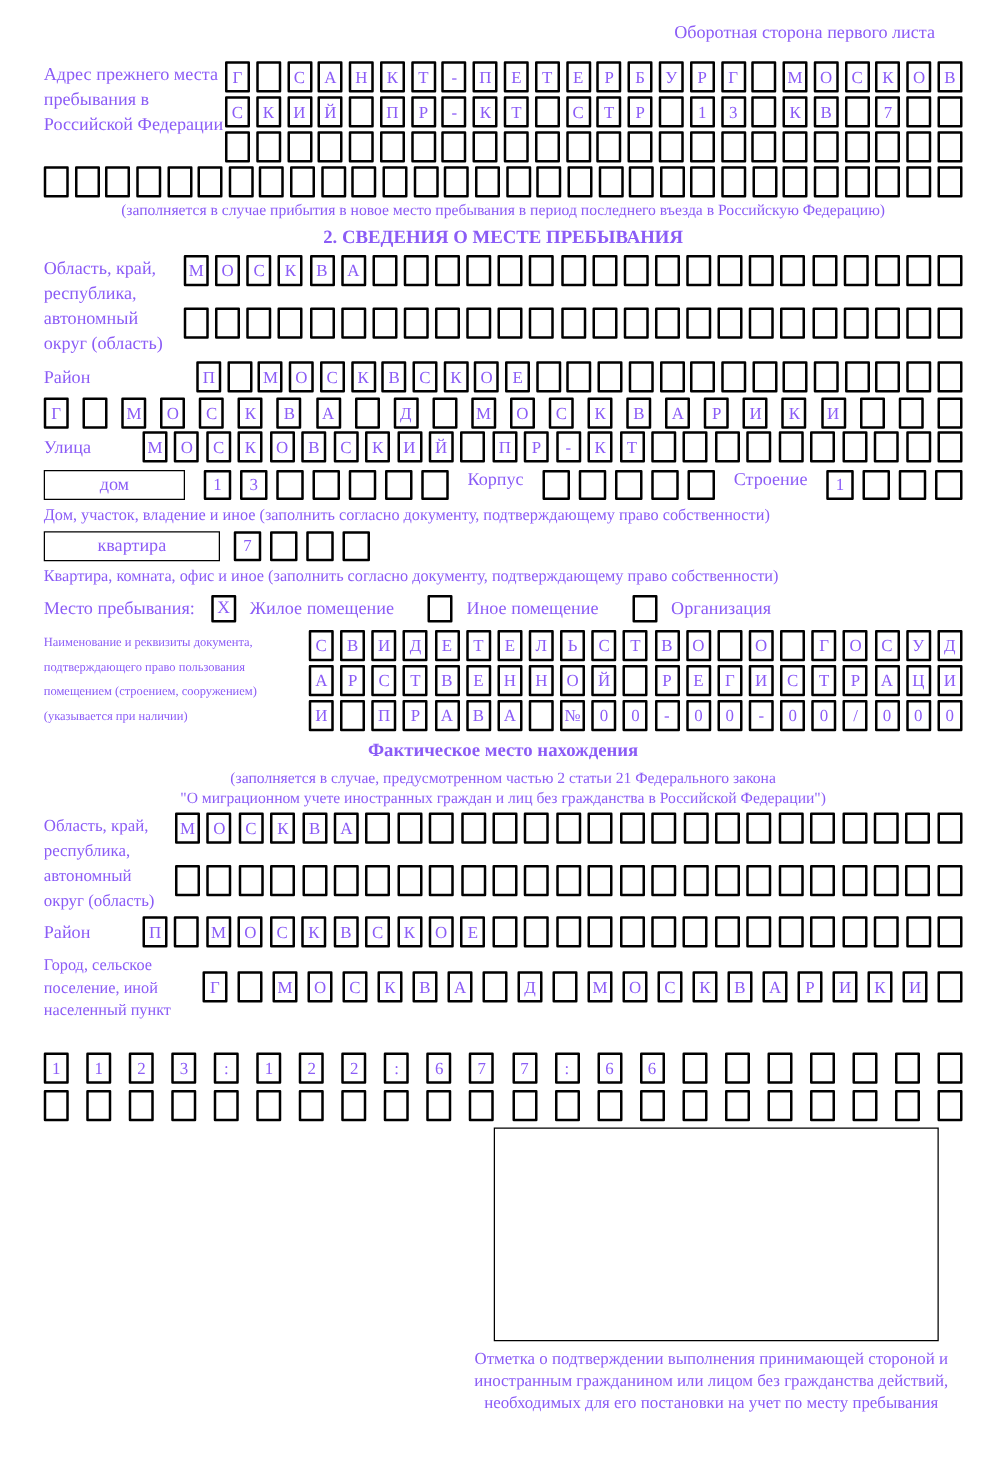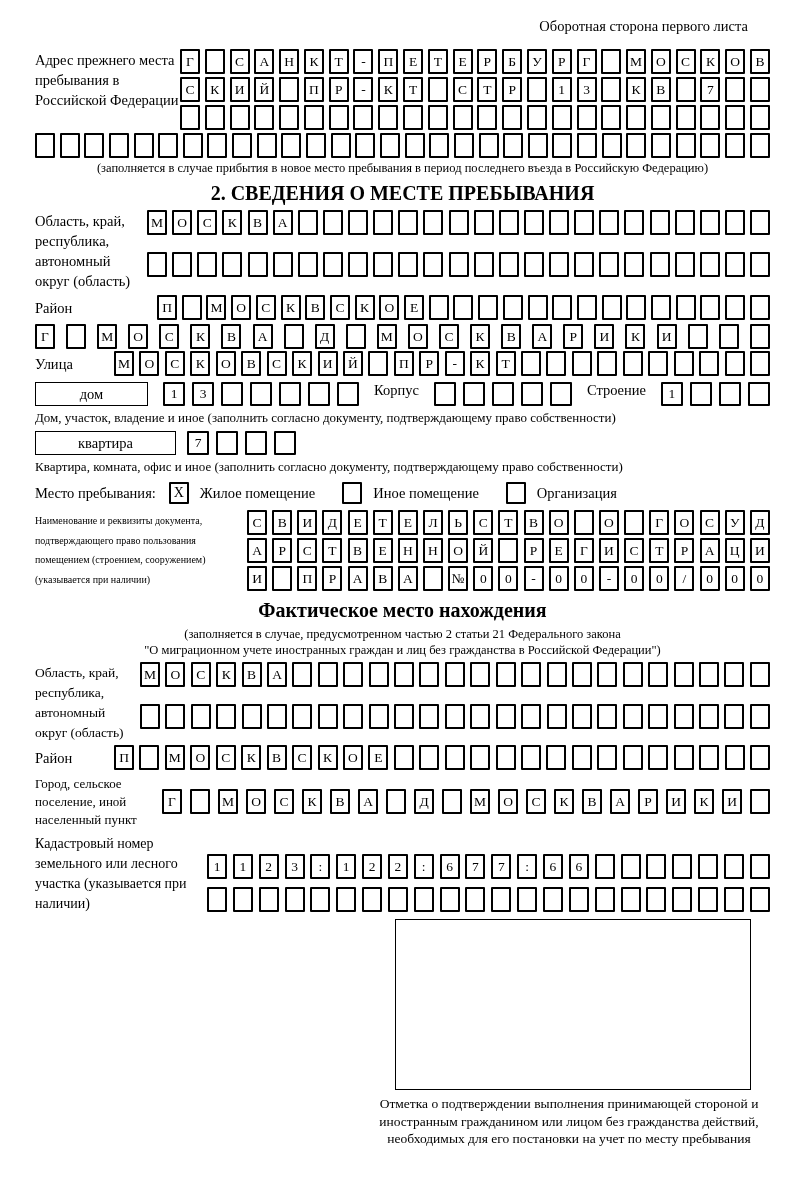--- a/index.html
+++ b/index.html
@@ -1,21 +1,21 @@
 <!DOCTYPE html>
 <html><head>
 <meta charset="utf-8">
 <style>
   * { margin:0; padding:0; box-sizing:border-box; }
   html,body { background:#fff; }
   .page {
     position:relative;
     width:800px; height:1180px;
     background:#fff;
-    color:#000000;
+    color:#8b5cf6;
     font-family:"Liberation Serif","DejaVu Serif",serif;
     padding:18px 30px 0 35px;
     overflow:hidden;
   }
   .hdr-note { text-align:right; font-size:14.5px; padding-right:22px; margin-bottom:14px; }
 
   
   .cells { flex:1; display:flex; justify-content:space-between; }
   .cell {
     width:20px; height:25px;
@@ -33,21 +33,21 @@
   .w-gorod { width:144px; }
   .w-ulitsa { width:79px; }
   .w-doc { width:212px; font-size:10px; line-height:19.5px; }
   .w-oblast2 { width:105px; font-size:13.5px; }
   .w-rayon2 { width:79px; }
   .w-gorod2 { width:127px; font-size:13px; line-height:18px; }
   .w-kadastr { width:172px; font-size:14px; }
 
   .caption { font-size:12.5px; text-align:center; margin-top:3px; }
   .caption-left { font-size:13px; margin-top:4px; }
-  .sec-title { font-size:20px; font-weight:bold; text-align:center; margin:6px 0 5px 0; }
+  .sec-title { font-size:15px; font-weight:bold; text-align:center; margin:6px 0 5px 0; }
 
   .row-full { margin-top:3px; display:flex; justify-content:space-between; }
 
   
   .dom-row { margin-top:6px; display:flex; align-items:flex-start; justify-content:space-between; }
   .rect-field {
     height:24px; border:1.5px solid #000;
     display:flex; align-items:center; justify-content:center;
     font-size:14.5px;
   }
@@ -606,21 +606,20 @@
         <div class="cell">А</div>
         <div class="cell">Р</div>
         <div class="cell">И</div>
         <div class="cell">К</div>
         <div class="cell">И</div>
         <div class="cell"></div>
       </div>
   </div>
 
   <div class="frow gap4">
-    <div class="flabel w-kadastr">Кадастровый номер земельного или лесного участка (указывается при наличии)</div>
     <div class="kad-cells">
       <div class="cells">
           <div class="cell">1</div>
           <div class="cell">1</div>
           <div class="cell">2</div>
           <div class="cell">3</div>
           <div class="cell">:</div>
           <div class="cell">1</div>
           <div class="cell">2</div>
           <div class="cell">2</div>

